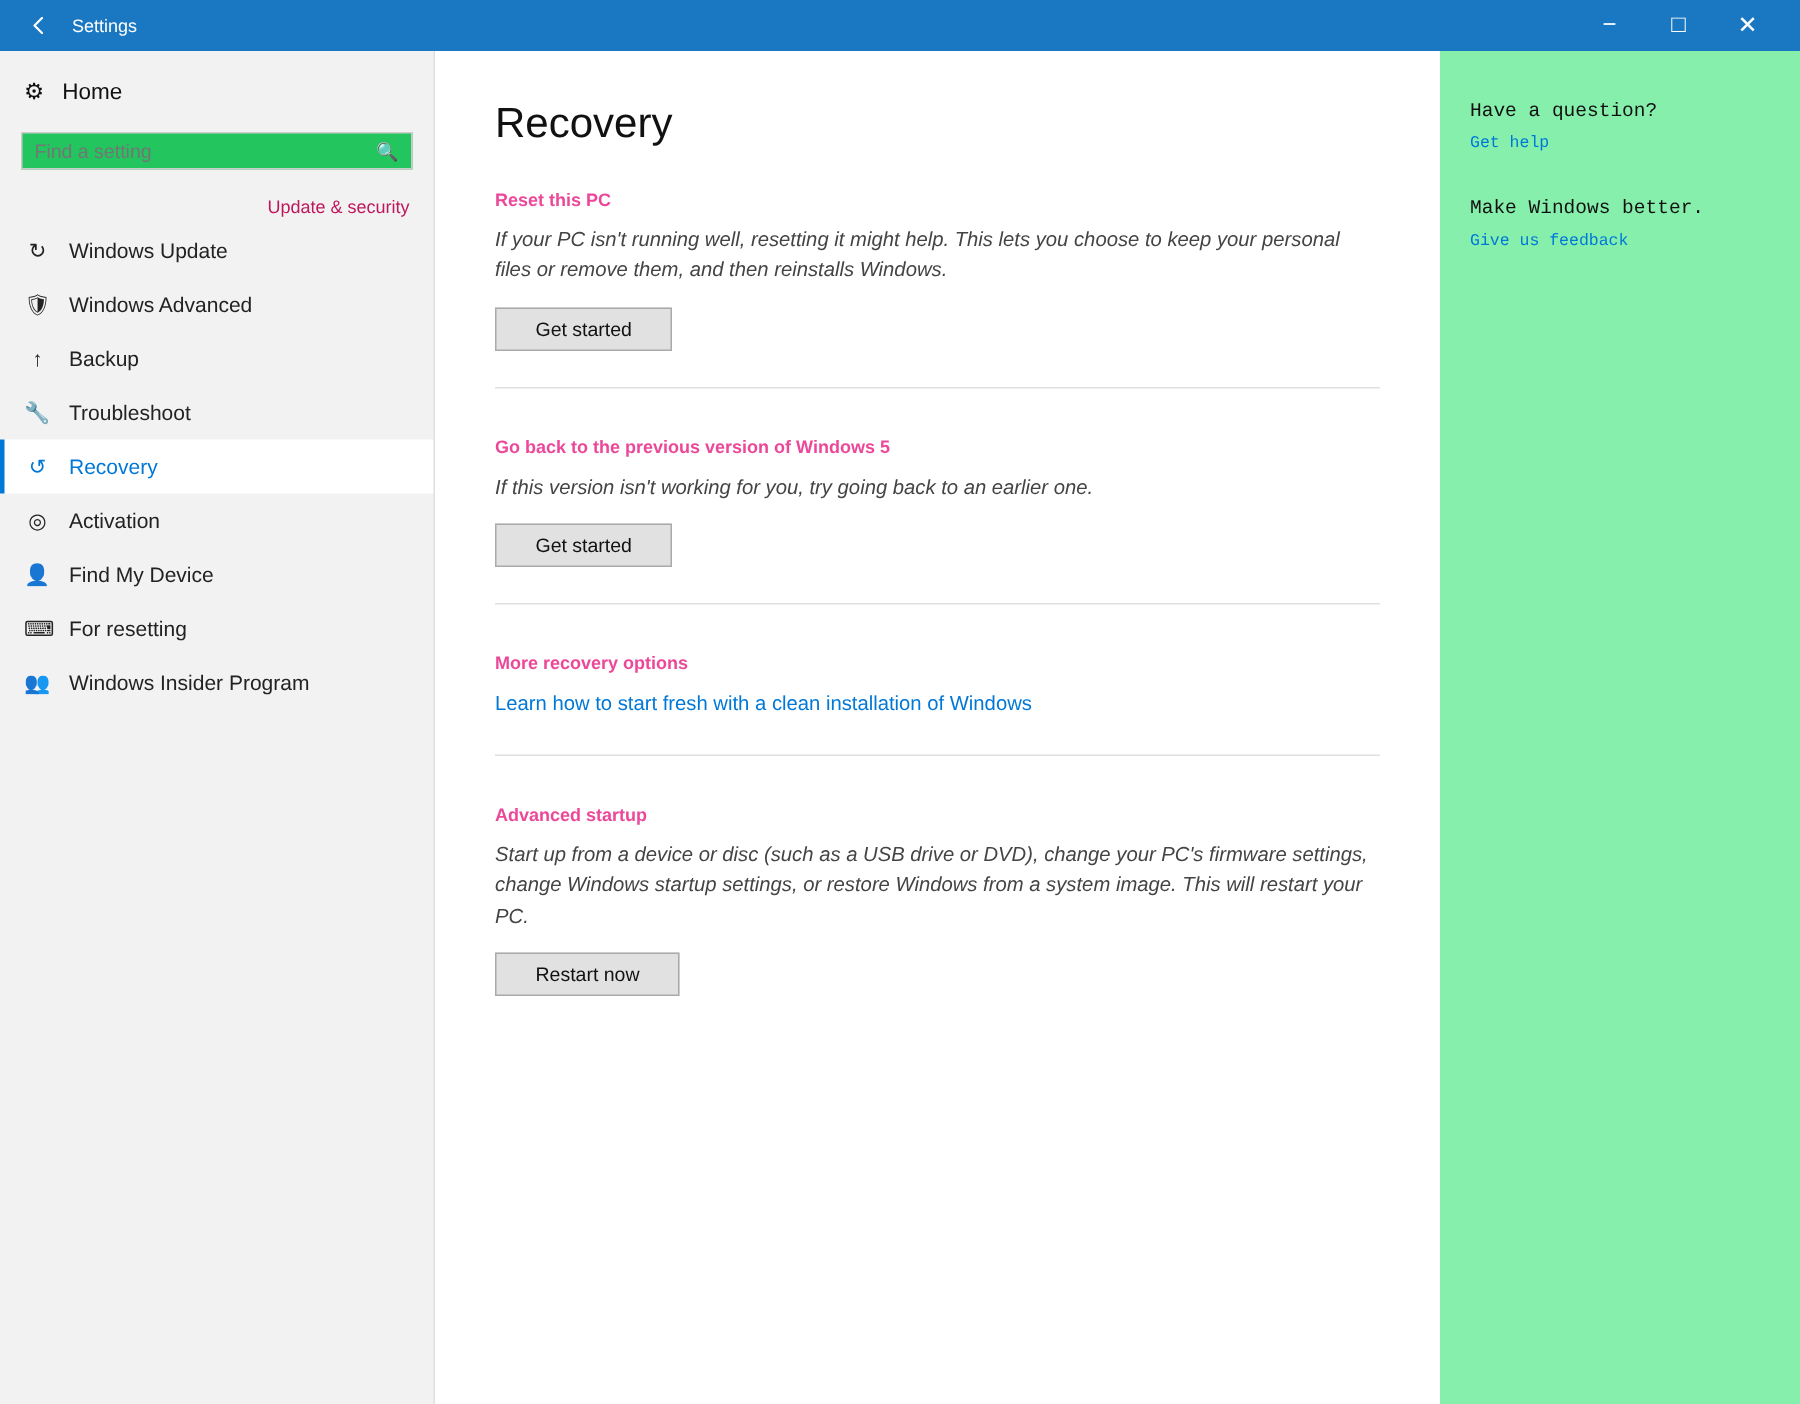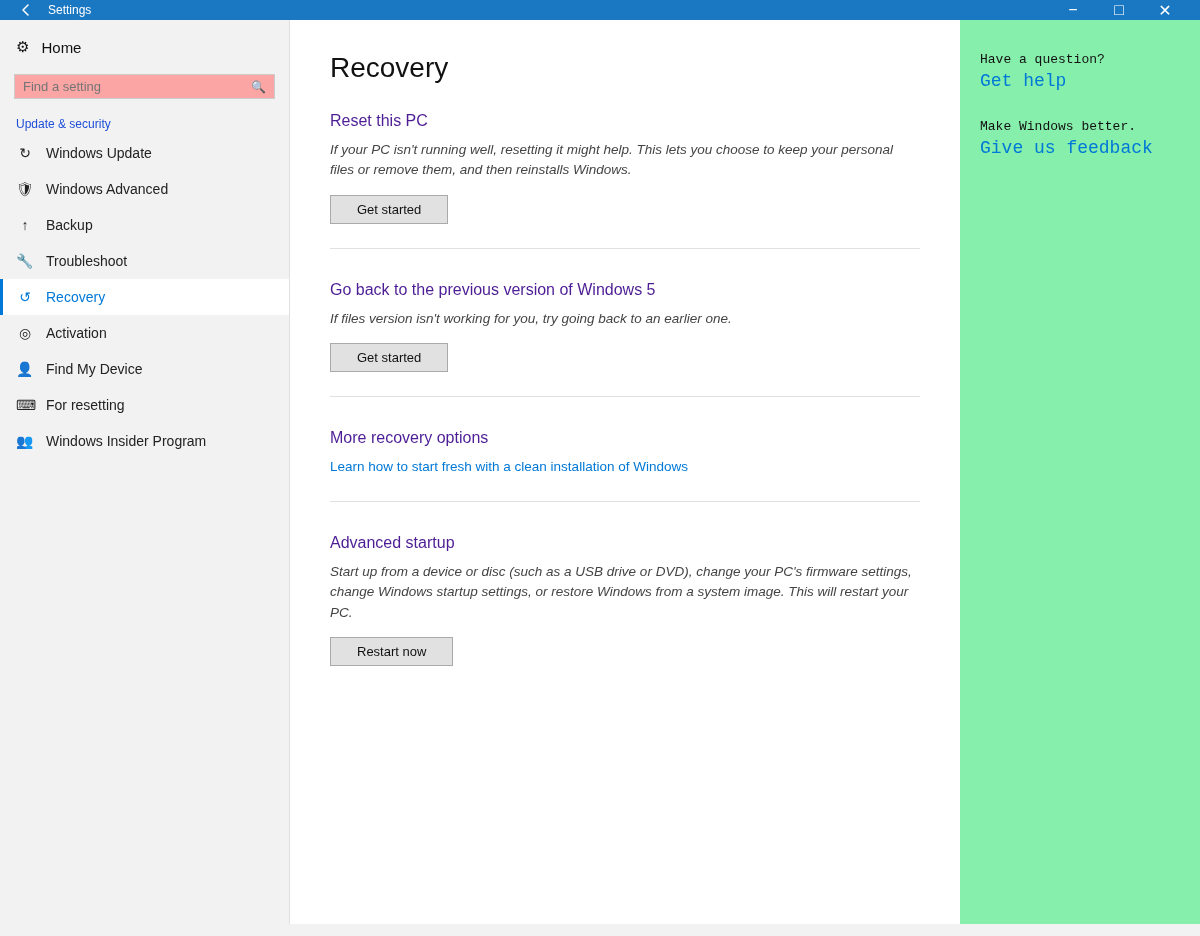--- a/index.html
+++ b/index.html
@@ -1,21 +1,21 @@
 <!DOCTYPE html>
 <html><head>
   <meta charset="utf-8">
   <style>
     * { margin: 0; padding: 0; box-sizing: border-box; }
     body { font-family: 'Segoe UI', sans-serif; background: #f2f2f2; width: 1200px; height: 936px; overflow: hidden; }
 
     
     .titlebar {
       background: #1a78c2;
-      height: 20px;
+      height: 34px;
       display: flex;
       align-items: center;
       padding: 0 12px;
       color: white;
       user-select: none;
     }
     .titlebar-back {
       width: 28px; height: 28px;
       display: flex; align-items: center; justify-content: center;
       cursor: pointer; margin-right: 8px;
@@ -53,39 +53,40 @@
       cursor: pointer;
       font-size: 15px;
       color: #111;
       gap: 12px;
     }
 
     .search-box {
       margin: 8px 14px;
       display: flex;
       align-items: center;
-      background: #fca5a5;
+      background: #22c55e;
       border: 1px solid #ccc;
       padding: 4px 8px;
       gap: 6px;
     }
     .search-box input {
       border: none; outline: none;
       font-size: 13px;
       flex: 1;
       background: transparent;
       color: #555;
     }
     .search-icon-box { color: #555; font-size: 12px; }
 
     .sidebar-section-label {
       font-size: 12px;
-      color: #1d4ed8;
+      color: #be185d;
       padding: 10px 16px 4px 16px;
       font-weight: 400;
+      text-align: right;
     }
 
     .sidebar-item {
       display: flex;
       align-items: center;
       padding: 10px 16px;
       cursor: pointer;
       font-size: 14px;
       color: #222;
       gap: 12px;
@@ -117,23 +118,23 @@
     }
 
     .section {
       margin-bottom: 32px;
       padding-bottom: 24px;
       border-bottom: 1px solid #e0e0e0;
     }
     .section:last-of-type { border-bottom: none; }
 
     .section-title {
-      font-size: 16px;
-      font-weight: 400;
-      color: #4c1d95;
+      font-size: 12px;
+      font-weight: 700;
+      color: #ec4899;
       margin-bottom: 10px;
     }
 
     .section-desc {
       font-size: 13.5px;
       color: #444;
       line-height: 1.5;
       margin-bottom: 14px;
       max-width: 620px;
       font-style: italic;
@@ -152,21 +153,21 @@
     
     .right-panel {
       width: 240px;
       min-width: 240px;
       padding: 32px 20px;
       background: #86efac;
       font-family: Liberation Mono, monospace;
     }
     .right-panel-block { margin-bottom: 28px; }
     .right-label { font-size: 13px; color: #111; margin-bottom: 4px; }
-    .right-link { font-size: 18px; color: #0078d7; cursor: pointer; text-decoration: none; }
+    .right-link { font-size: 11px; color: #0078d7; cursor: pointer; text-decoration: none; }
 
     .more-options-link {
       font-size: 13.5px;
       color: #0078d7;
       cursor: pointer;
       text-decoration: none;
       line-height: 1.5;
     }
   </style>
 </head>
@@ -245,21 +246,21 @@
     <div class="page-title">Recovery</div>
 
     <div class="section">
       <div class="section-title">Reset this PC</div>
       <div class="section-desc">If your PC isn't running well, resetting it might help. This lets you choose to keep your personal files or remove them, and then reinstalls Windows.</div>
       <button class="btn-default">Get started</button>
     </div>
 
     <div class="section">
       <div class="section-title">Go back to the previous version of Windows 5</div>
-      <div class="section-desc">If files version isn't working for you, try going back to an earlier one.</div>
+      <div class="section-desc">If this version isn't working for you, try going back to an earlier one.</div>
       <button class="btn-default">Get started</button>
     </div>
 
     <div class="section">
       <div class="section-title">More recovery options</div>
       <a class="more-options-link" href="#">Learn how to start fresh with a clean installation of Windows</a>
     </div>
 
     <div class="section">
       <div class="section-title">Advanced startup</div>

